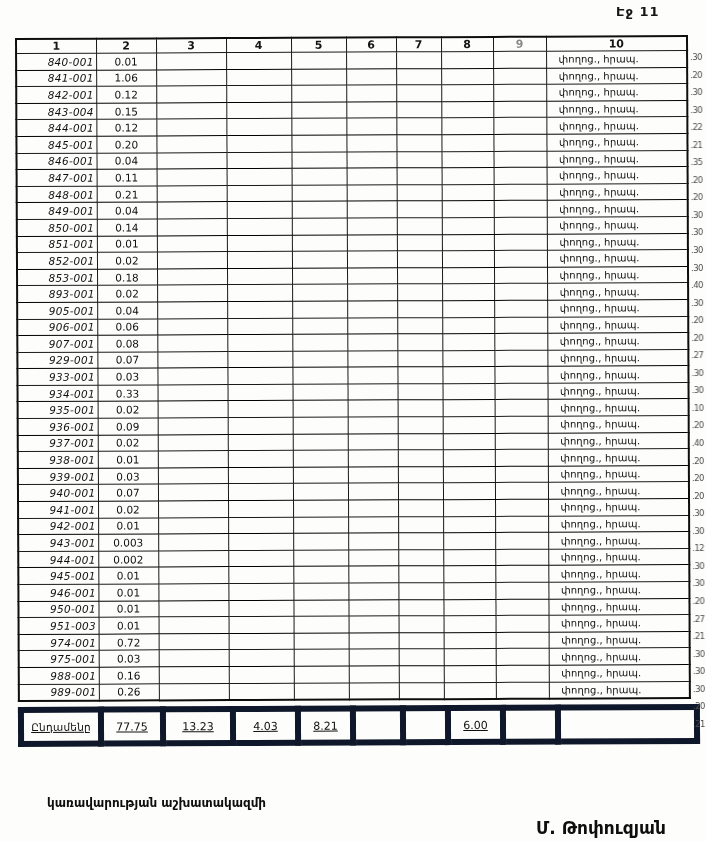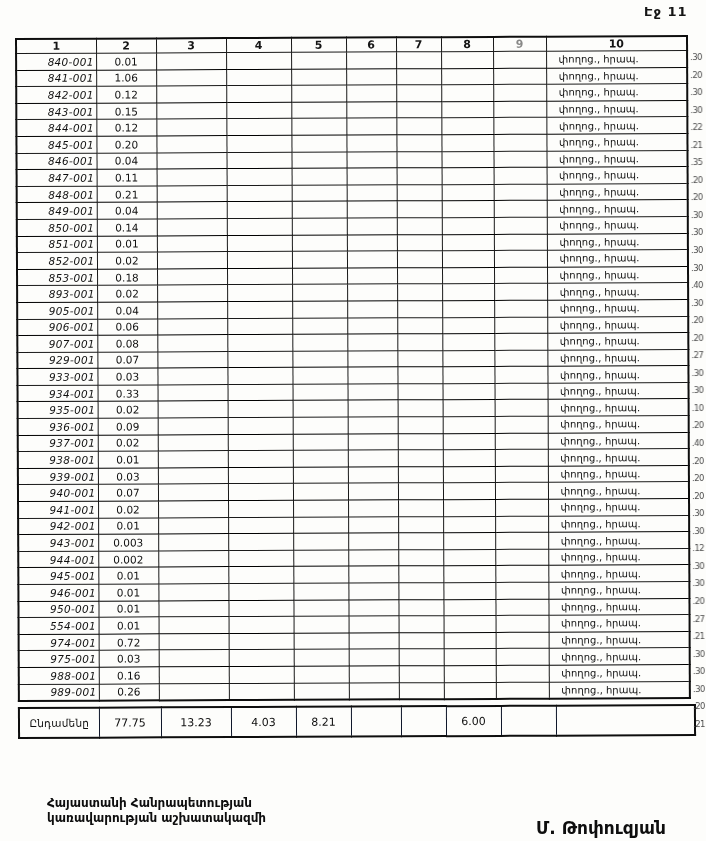--- a/index.html
+++ b/index.html
@@ -2,21 +2,21 @@
 <html><head>
 <meta charset="utf-8">
 <style>
   html,body{margin:0;padding:0;}
   body{
     width:706px;height:841px;position:relative;overflow:hidden;
     background:#fdfdfb;
     font-family:"DejaVu Sans",sans-serif;color:#111;
   }
   .page-label{
-    position:absolute;left:644px;top:4px;
+    position:absolute;left:616px;top:4px;
     font-size:13px;font-weight:bold;letter-spacing:1px;color:#151515;
   }
   .tilt{
     position:absolute;left:15px;top:38px;width:690px;
     transform:rotate(-0.25deg);transform-origin:0 0;
   }
   table{border-collapse:collapse;table-layout:fixed;}
   .main{width:671px;border:2px solid #0e0e0e;}
   .main th{
     border:1px solid #191919;font-size:11px;font-weight:bold;
@@ -31,22 +31,22 @@
   td.code{text-align:right;padding-left:12px;letter-spacing:.3px;font-style:italic;}
   td.val{text-align:center;}
   td.note{text-align:left;padding-left:12px;font-size:10px;}
   .marks{position:absolute;left:675px;top:14px;width:30px;}
   .marks div{
     height:17.56px;line-height:17.56px;font-size:8.5px;color:#4d4d4d;
     letter-spacing:-.5px;filter:blur(.35px);
   }
   .totals{width:676px;border:2px solid #0e0e0e;margin-top:5px;}
   .totals td{
-    border:1px solid #0f172a;height:26px;font-size:11px;
-    text-align:center;padding:1px;color:#101010;
+    border:6px solid #0f172a;height:26px;font-size:11px;
+    text-align:center;padding:1px;color:#101010;text-decoration:underline;
   }
   .totals td.tlabel{font-size:10.5px;letter-spacing:.2px;}
   .footer{
     position:absolute;left:47px;top:796px;
     font-size:12px;font-weight:bold;line-height:15px;color:#0e0e0e;
   }
   .sign{
     position:absolute;left:536px;top:818px;
     font-size:17px;font-weight:bold;color:#0e0e0e;
   }
@@ -116,21 +116,21 @@
           <td class="empty"></td>
           <td class="empty"></td>
           <td class="empty"></td>
           <td class="empty"></td>
           <td class="empty"></td>
           <td class="empty"></td>
           <td class="empty"></td>
           <td class="note">փողոց., հրապ.</td>
         </tr>
         <tr>
-          <td class="code">843-001</td>
+          <td class="code">843-004</td>
           <td class="val">0.15</td>
           <td class="empty"></td>
           <td class="empty"></td>
           <td class="empty"></td>
           <td class="empty"></td>
           <td class="empty"></td>
           <td class="empty"></td>
           <td class="empty"></td>
           <td class="note">փողոց., հրապ.</td>
         </tr>
@@ -488,21 +488,21 @@
           <td class="empty"></td>
           <td class="empty"></td>
           <td class="empty"></td>
           <td class="empty"></td>
           <td class="empty"></td>
           <td class="empty"></td>
           <td class="empty"></td>
           <td class="note">փողոց., հրապ.</td>
         </tr>
         <tr>
-          <td class="code">554-001</td>
+          <td class="code">951-003</td>
           <td class="val">0.01</td>
           <td class="empty"></td>
           <td class="empty"></td>
           <td class="empty"></td>
           <td class="empty"></td>
           <td class="empty"></td>
           <td class="empty"></td>
           <td class="empty"></td>
           <td class="note">փողոց., հրապ.</td>
         </tr>
@@ -623,17 +623,16 @@
       <div>.21</div>
       <div>.30</div>
       <div>.30</div>
       <div>.30</div>
       <div>.20</div>
       <div>.21</div>
     </div>
 </div>
 
 <div class="footer">
-  <div>Հայաստանի Հանրապետության</div>
   <div>կառավարության աշխատակազմի</div>
 </div>
 
 <div class="sign">Մ. Թոփուզյան</div>
 
 </body></html>

